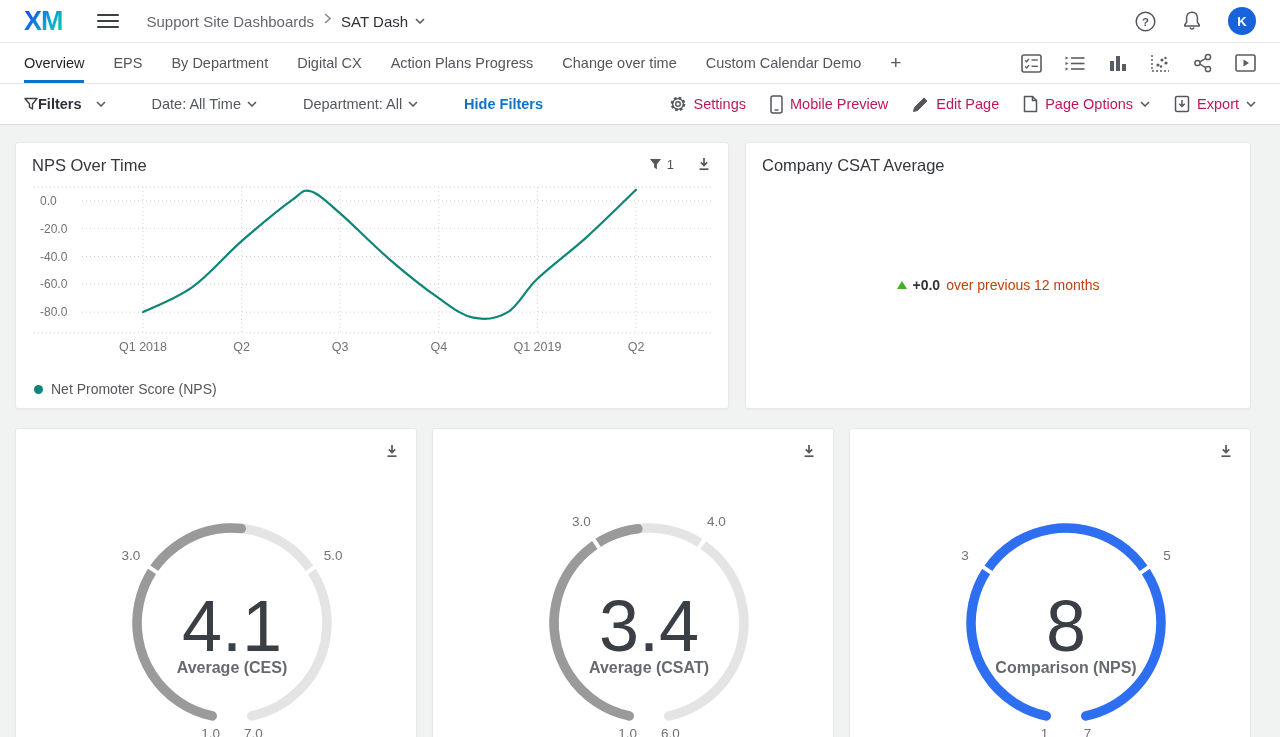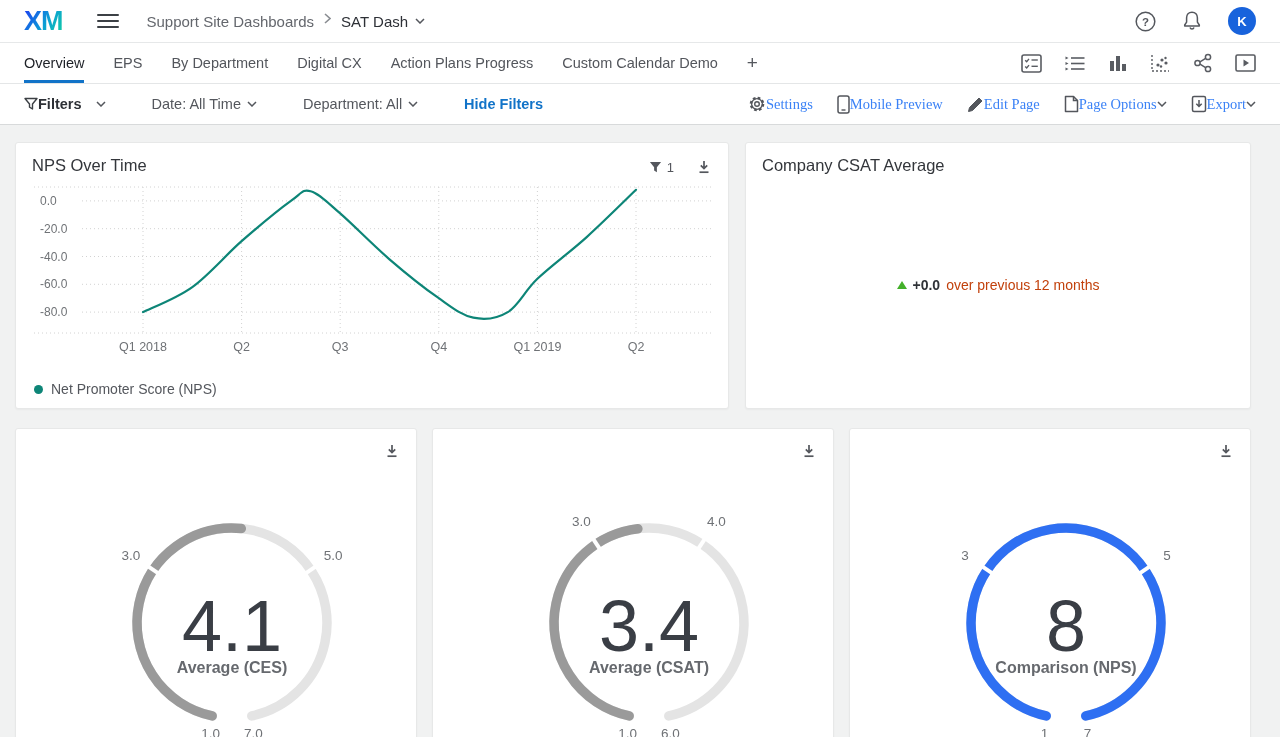--- a/index.html
+++ b/index.html
@@ -36,32 +36,32 @@
   .tab-icons .icon-btn { color:#595c62; }
 
   
   .filterbar { height:41px; background:#fff; border-bottom:1px solid #d8dadb;
     display:flex; align-items:center; padding:0 24px; font-size:14.5px; }
   .fb-item { display:flex; align-items:center; color:#54575d; cursor:pointer; white-space:nowrap; }
   .fb-filters { color:#2d3036; font-weight:bold; }
   .fb-gap { width:46px; }
   .fb-link { color:#1173c8; font-weight:bold; margin-left:46px; cursor:pointer; }
   .fb-right { margin-left:auto; display:flex; align-items:center; gap:24px; }
-  .fb-right .fb-item { color:#3b82f6; gap:0;font-family:Liberation Serif, serif; }
+  .fb-right .fb-item { color:#be185d; gap:7px; }
 
   
   .content { padding:17px 29px 0 15px; }
   .row { display:flex; gap:16px; }
   .row2 { margin-top:19px; gap:15px; }
   .card { background:#fff; border:1px solid #e7e8e8; border-radius:3px;
     box-shadow:0 1px 2px rgba(0,0,0,.04); }
   .card-nps { width:714px; height:267px; padding:13px 16px 11px; display:flex; flex-direction:column; }
   .card-kpi { width:506px; height:267px; padding:13px 16px; display:flex; flex-direction:column; }
   .card-gauge { width:402px; height:380px; position:relative; padding:14px 16px; }
-  .card-head { display:flex; align-items:flex-end;gap:38px; }
+  .card-head { display:flex; align-items:flex-start;gap:38px; }
   .card-title { font-size:16.5px; color:#33363b; }
   .card-tools { margin-left:auto; display:flex; align-items:center; gap:22px; color:#54575d; }
   .filter-count { display:flex; align-items:center; gap:5px; font-size:13px; color:#54575d; }
 
   .legend { display:flex; align-items:center; gap:8px; margin-top:auto; padding-left:2px; }
   .legend-dot { width:9px; height:9px; border-radius:50%; }
   .legend-label { font-size:14px; color:#54575d; }
 
   .kpi-body { flex:1; display:flex; flex-direction:column; align-items:center; justify-content:center; padding-bottom:14px; }
   .kpi-value { font-size:74px; font-weight:200; color:#3a3e45; line-height:1; letter-spacing:1px; }
@@ -114,20 +114,21 @@
   </div>
 </div>
 
 <div class="tabbar">
   <div class="tabs">
     <div class="tab active">Overview</div>
     <div class="tab">EPS</div>
     <div class="tab">By Department</div>
     <div class="tab">Digital CX</div>
     <div class="tab">Action Plans Progress</div>
+    <div class="tab">Change over time</div>
     <div class="tab">Custom Calendar Demo</div>
     <div class="tab tab-add">+</div>
   </div>
   <div class="tab-icons">
     <span class="icon-btn">
       <svg width="21" height="19" viewBox="0 0 21 19">
           <rect x="1" y="1" width="19" height="17" rx="2" fill="none" stroke="currentColor" stroke-width="1.6"></rect>
           <path d="M4.2 6.2l1.5 1.5 2.3-2.8" fill="none" stroke="currentColor" stroke-width="1.4"></path>
           <path d="M10.5 6h6.3" stroke="currentColor" stroke-width="1.4"></path>
           <path d="M4.2 12.4l1.5 1.5 2.3-2.8" fill="none" stroke="currentColor" stroke-width="1.4"></path>

